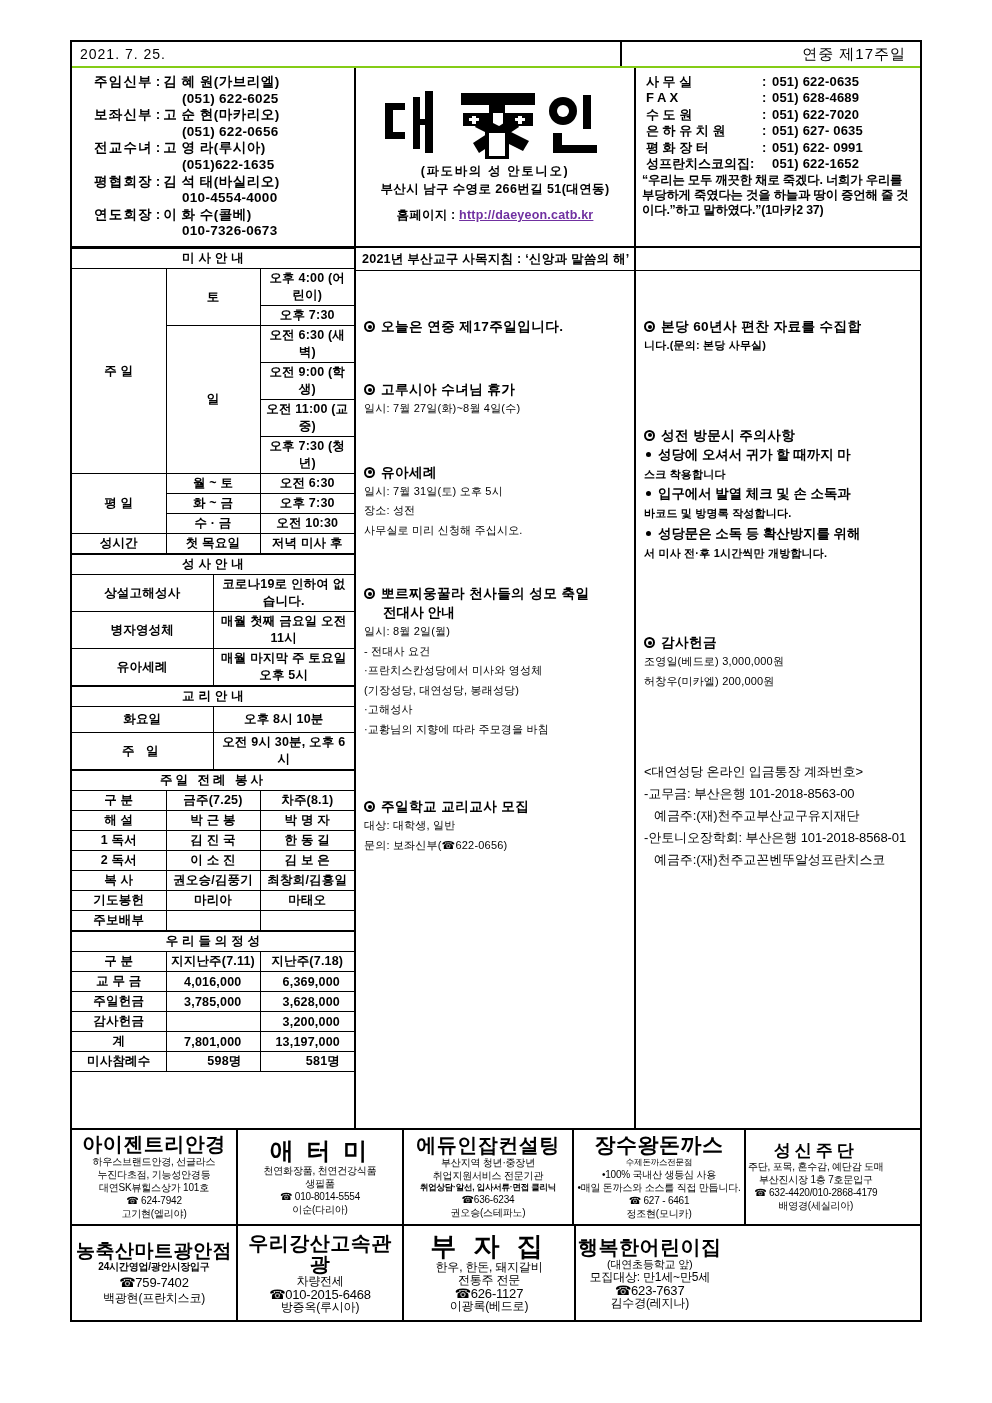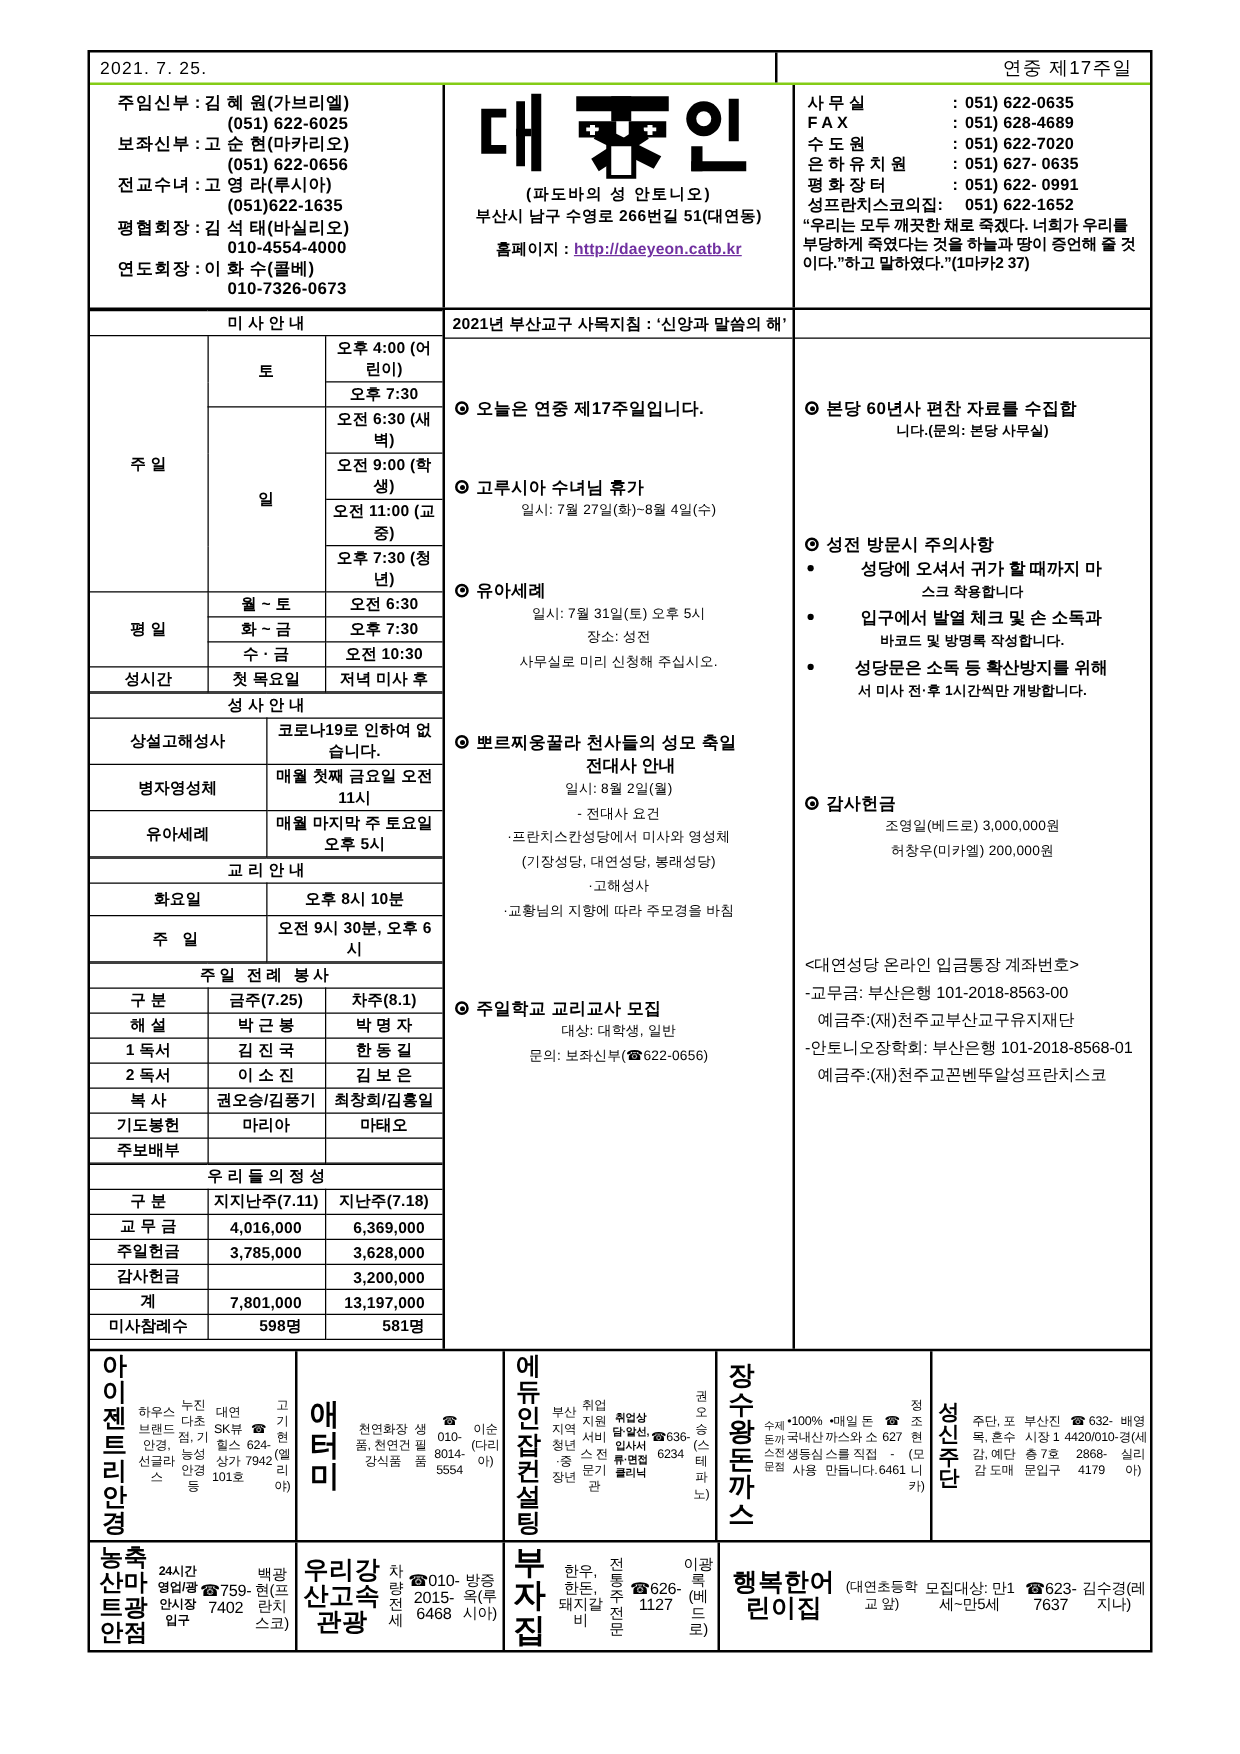--- a/index.html
+++ b/index.html
@@ -41,21 +41,21 @@
   .contact-line .role{display:inline-block;width:auto;letter-spacing:1.2px;}
   .contact-line .sep{padding:0 3px;}
   .contact-line .val{letter-spacing:0.5px;}
   .contact-num{
     font-size:13.5px;line-height:16.6px;font-weight:bold;
     padding-left:110px;letter-spacing:0.3px;white-space:nowrap;
   }
   .hdr-center{
     flex:1;border-left:2px solid #000;border-right:2px solid #000;
     display:flex;flex-direction:column;align-items:center;justify-content:flex-start;
-    padding-top:4px;
+    padding-top:20px;
   }
   .logo-wrap{height:74px;display:flex;align-items:center;justify-content:center;}
   .logo-svg{display:block;}
   .parish-sub{font-size:12.5px;font-weight:bold;letter-spacing:1.6px;margin-top:1px;}
   .parish-addr{font-size:12.5px;font-weight:bold;letter-spacing:0.4px;margin-top:1px;}
   .homepage{font-size:12.5px;margin-top:9px;font-weight:bold;letter-spacing:0.2px;}
   .homepage .url{color:#7030a0;text-decoration:underline;font-weight:bold;}
   .hdr-right{flex:0 0 284px;padding:6px 0 0 0;}
   .office-line{
     font-size:13px;line-height:16.4px;font-weight:bold;white-space:nowrap;
@@ -98,21 +98,21 @@
   
   .ann-top{
     height:22px;flex:0 0 22px;border-bottom:1px solid #000;
     display:flex;align-items:center;padding-left:6px;
     font-size:12.6px;font-weight:bold;letter-spacing:0.2px;
   }
   .ann-top-right{
     height:22px;flex:0 0 22px;border-bottom:1px solid #000;
   }
   .ann-body{flex:1;padding:6px 8px 0 8px;}
-  .ann{margin-bottom:4px;text-align:center;}
+  .ann{margin-bottom:4px;}
   .ann-title{
     font-size:13.6px;font-weight:bold;line-height:19px;letter-spacing:0.4px;
     display:flex;align-items:flex-start;
   }
   .bullet-ring{
     display:inline-block;width:11px;height:11px;border:2px solid #000;
     border-radius:50%;position:relative;margin:4px 6px 0 0;flex:0 0 11px;
     box-sizing:border-box;
   }
   .bullet-ring::after{
@@ -136,21 +136,21 @@
   .spacer-sm{height:14px;}
   .acct{font-size:13px;line-height:22px;letter-spacing:-0.1px;}
   .acct.center{text-align:left;}
   .acct.ind{padding-left:10px;}
 
   
   .ads{flex:0 0 190px;border-top:2px solid #000;display:flex;flex-direction:column;}
   .ad-row{flex:1;display:flex;}
   .ad-row.first{border-bottom:2px solid #000;}
   .ad{
-    border-right:2px solid #000;display:flex;flex-direction:row;
+    border-right:2px solid #000;display:flex;flex-direction:column;
     align-items:center;justify-content:center;text-align:center;
     padding:2px 2px;box-sizing:border-box;overflow:hidden;
   }
   .ad:last-child{border-right:none;}
   .ad-name{font-weight:bold;line-height:1.05;letter-spacing:0.5px;}
   .ad-l{font-size:10px;line-height:13px;letter-spacing:-0.2px;}
   .ad-l.small{font-size:8.5px;line-height:11px;}
   .ad-l.bold{font-weight:bold;}
 </style>
 </head>

